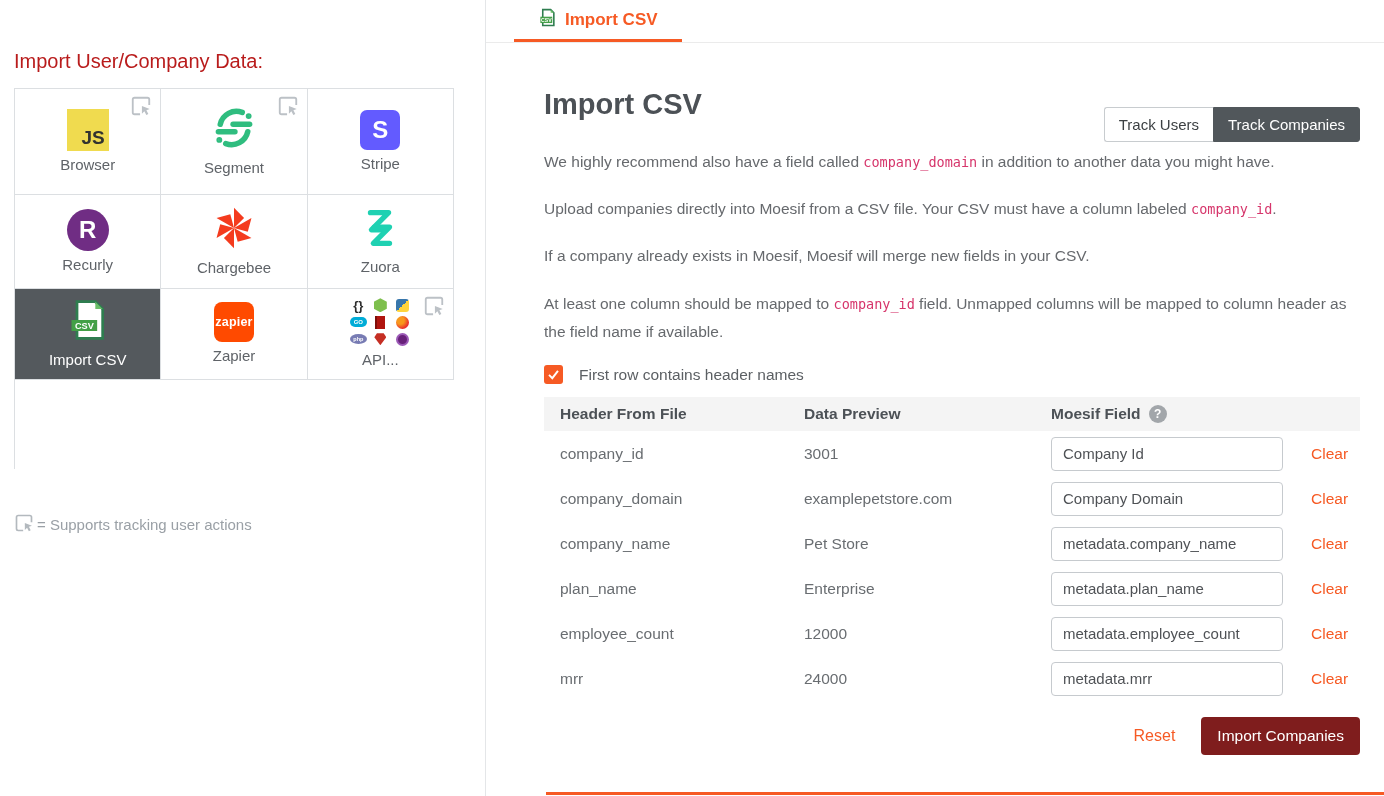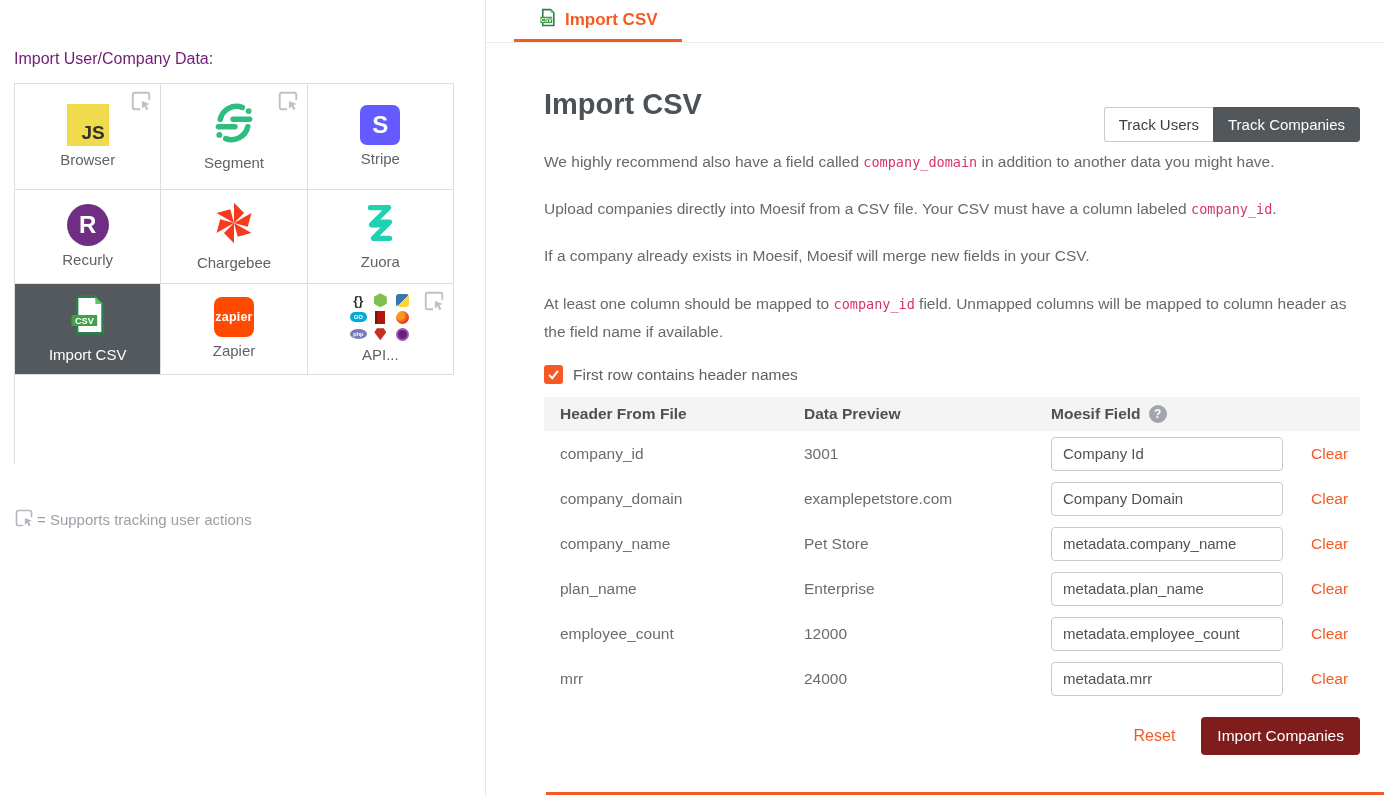--- a/index.html
+++ b/index.html
@@ -13,21 +13,21 @@
 
   
   .sidebar {
     width: 486px; flex: 0 0 486px;
     border-right: 1px solid #e4e6e8;
     padding-left: 14px;
     position: relative;
   }
   .sidebar-heading {
     margin: 50px 0 15px 0;
-    font-size: 16px; font-weight: 500; color: #701a75;
+    font-size: 20px; font-weight: 500; color: #b91c1c;
   }
   .tile-grid {
     width: 440px;
     display: grid;
     grid-template-columns: repeat(3, 1fr);
     grid-template-rows: 106px 94px 91px 89px;
     border-top: 1px solid #dcdfe2;
     border-left: 1px solid #dcdfe2;
     background: #fff;
   }
@@ -122,21 +122,21 @@
   .toggle-btn.right { border-radius: 0 3px 3px 0; }
   .toggle-btn.active { background: #51575b; border-color: #51575b; color: #fff; }
 
   .para { margin: 0 0 19px 0; font-size: 15.5px; line-height: 1.82; color: #66696d; max-width: 805px; }
   .code {
     font-family: "DejaVu Sans Mono", monospace;
     font-size: 13.5px; color: #d6356b;
   }
 
   .checkbox-row {
-    display: flex; align-items: center; gap: 10px;
+    display: flex; align-items: center; gap: 16px;
     margin: 4px 0 13px 0; font-size: 15.5px; color: #5c6064; cursor: pointer;
   }
   .checkbox {
     width: 19px; height: 19px; border-radius: 3px; background: #f65a24;
     display: flex; align-items: center; justify-content: center; flex: 0 0 19px;
   }
 
   .map-table { width: 100%; }
   .t-head {
     display: grid; grid-template-columns: 244px 247px 1fr;

